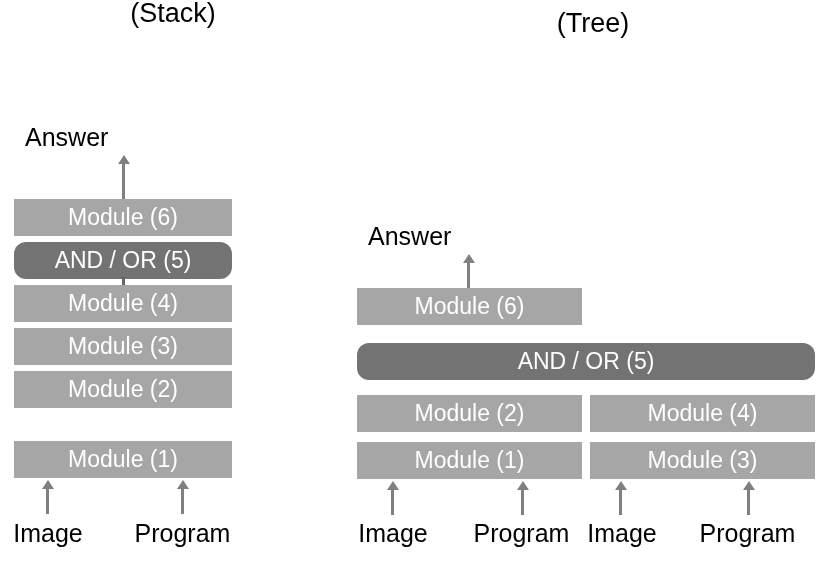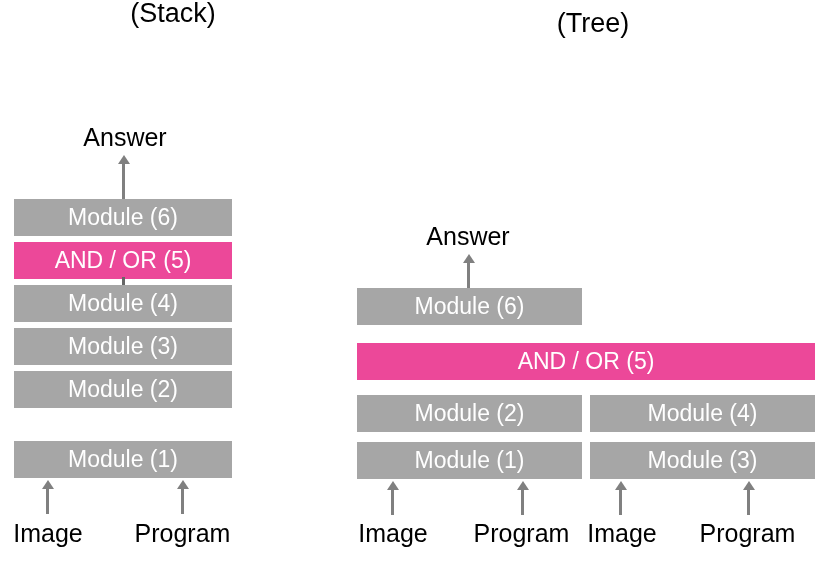--- a/index.html
+++ b/index.html
@@ -30,37 +30,37 @@
     color: #ffffff;
     font-size: 23px;
     display: flex;
     align-items: center;
     justify-content: center;
     line-height: 1;
     box-sizing: border-box;
     white-space: nowrap;
   }
   .block.gray { background: #a6a6a6; }
-  .block.blue { background: #ec4899; }
+  .block.blue { background: #737373; border-radius: 12px; }
 
   .io-label {
     position: absolute;
     font-size: 25px;
     color: #000000;
     white-space: nowrap;
     line-height: 1;
     text-align: center;
   }
   .answer-label {
     position: absolute;
     font-size: 25px;
     color: #000000;
     white-space: nowrap;
     line-height: 1;
-    text-align: center;
+    text-align: left;
   }
 
   
   .arrow-up {
     position: absolute;
     width: 3px;
     background: #808080;
   }
   .arrow-up::after {
     content: "";

